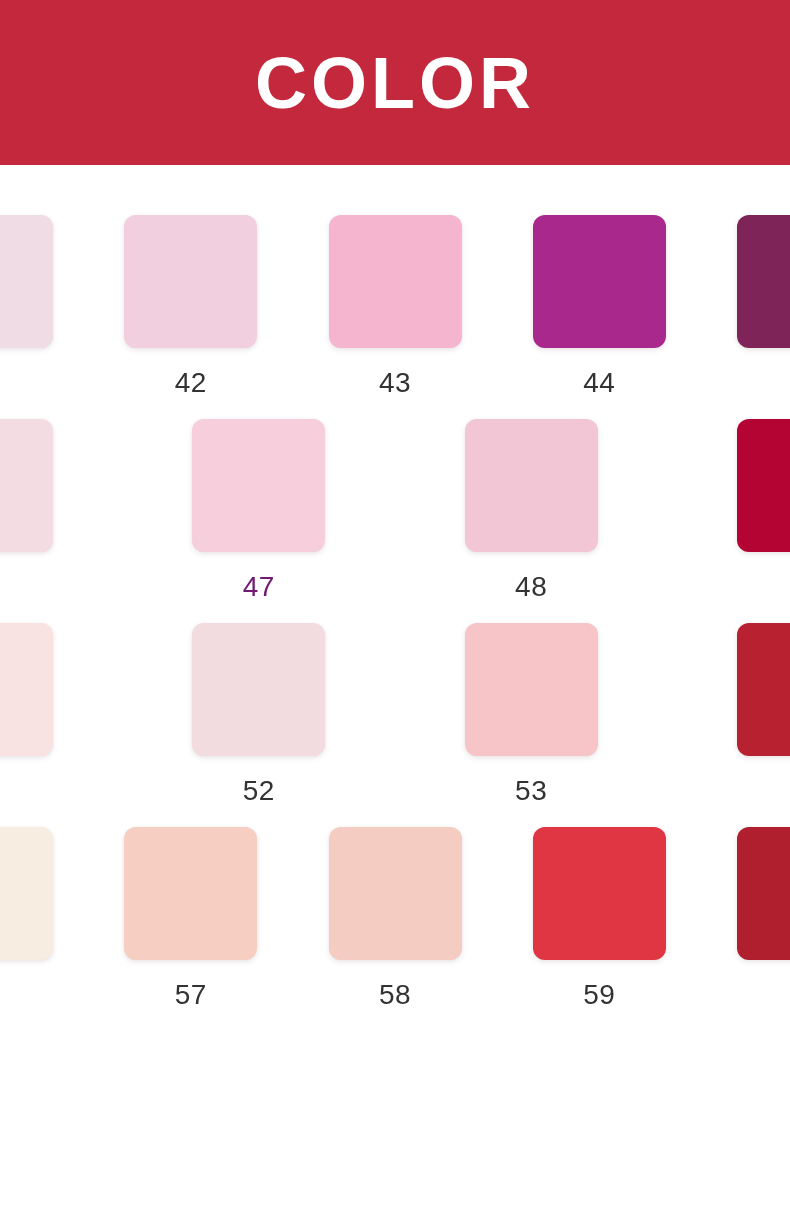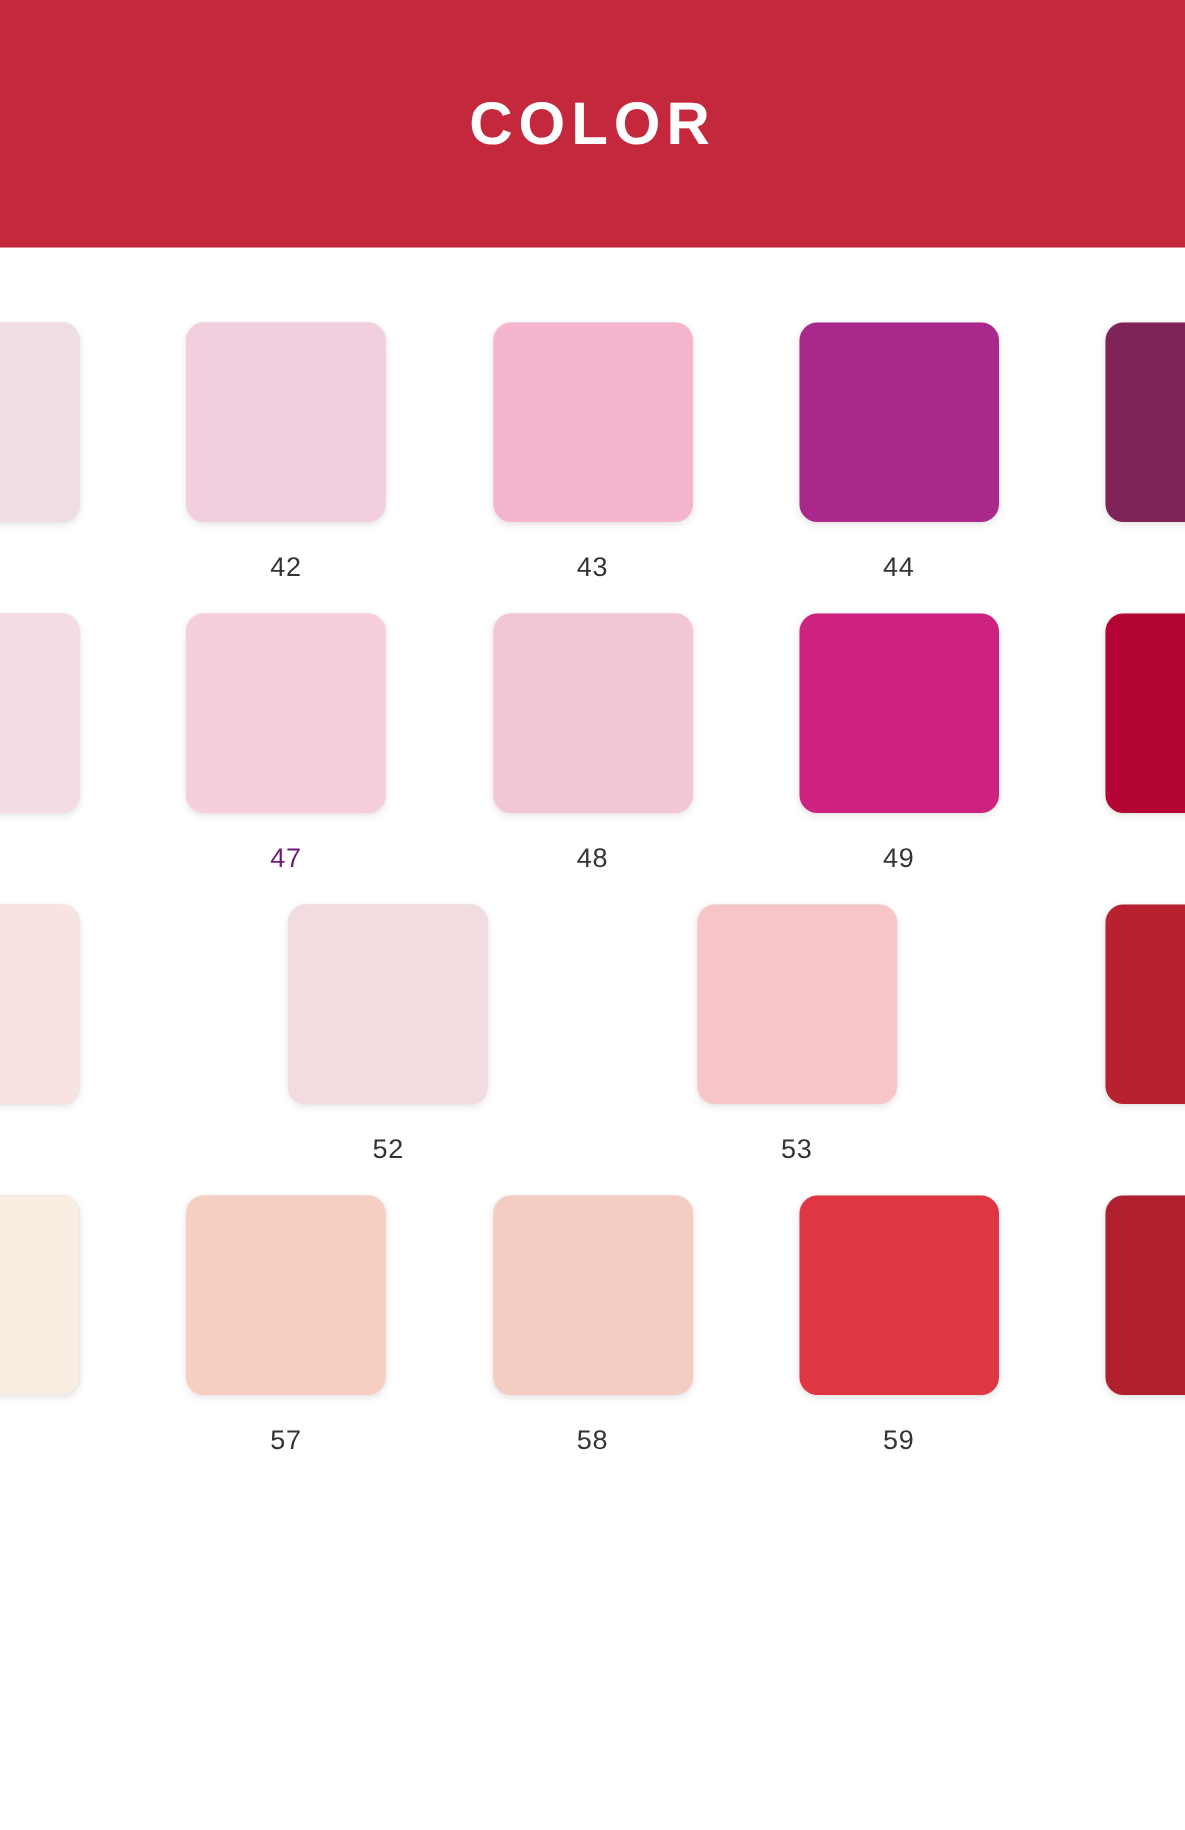--- a/index.html
+++ b/index.html
@@ -26,21 +26,21 @@
   .header {
     width: 790px;
     height: 165px;
     display: flex;
     align-items: center;
     justify-content: center;
     box-sizing: border-box;
   }
   .header-title {
     color: #ffffff;
-    font-size: 40px;
+    font-size: 72px;
     font-weight: bold;
     letter-spacing: 4px;
     line-height: 1;
     font-family: "Liberation Sans", sans-serif;
   }
 
   
   .grid {
     position: relative;
     width: 790px;
@@ -62,21 +62,21 @@
   }
   .swatch {
     width: 133px;
     height: 133px;
     border-radius: 12px;
     box-shadow: 0 2px 5px rgba(120, 90, 100, 0.16),
                 0 0 1px rgba(120, 90, 100, 0.10);
   }
   .swatch-label {
     margin-top: 21px;
-    font-size: 18px;
+    font-size: 28px;
     color: #333333;
     letter-spacing: 0.5px;
     font-family: "Liberation Sans", sans-serif;
     line-height: 1;
   }
 </style>
 </head>
 <body>
 
 <div class="page" style="background: rgb(255, 255, 255);">
@@ -112,24 +112,20 @@
         </div>
         <div class="cell">
           <div class="swatch" style="background: rgb(247, 206, 219);"></div>
           <div class="swatch-label" style="color: #701a75;">47</div>
         </div>
         <div class="cell">
           <div class="swatch" style="background: rgb(242, 198, 213);"></div>
           <div class="swatch-label" style="color: rgb(51, 51, 51);">48</div>
         </div>
         <div class="cell">
-          <div class="swatch" style="background: rgb(206, 34, 128);"></div>
-          <div class="swatch-label" style="color: rgb(51, 51, 51);">49</div>
-        </div>
-        <div class="cell">
           <div class="swatch" style="background: rgb(179, 4, 52);"></div>
         </div>
       </div>
     <div class="row">
         <div class="cell">
           <div class="swatch" style="background: rgb(248, 226, 226);"></div>
         </div>
         <div class="cell">
           <div class="swatch" style="background: rgb(242, 220, 223);"></div>
           <div class="swatch-label" style="color: rgb(51, 51, 51);">52</div>

